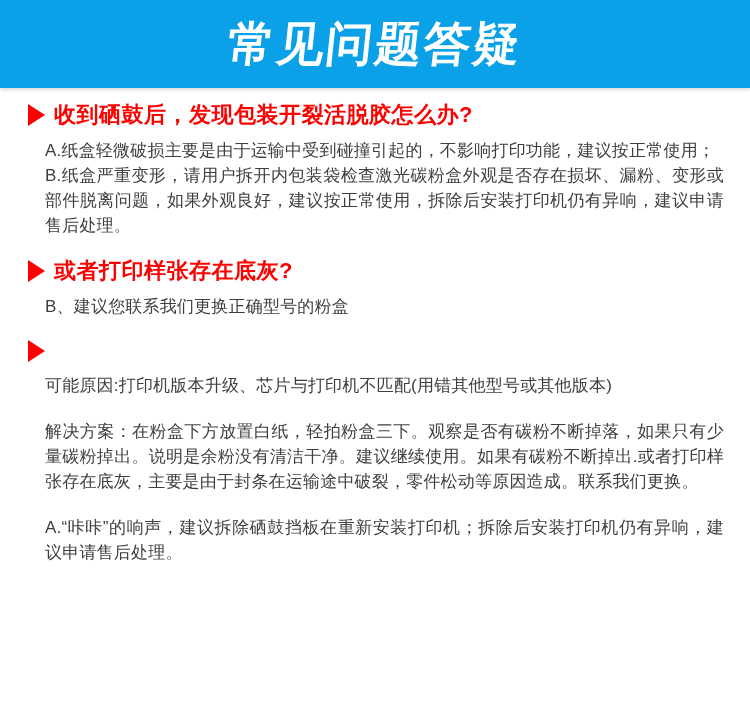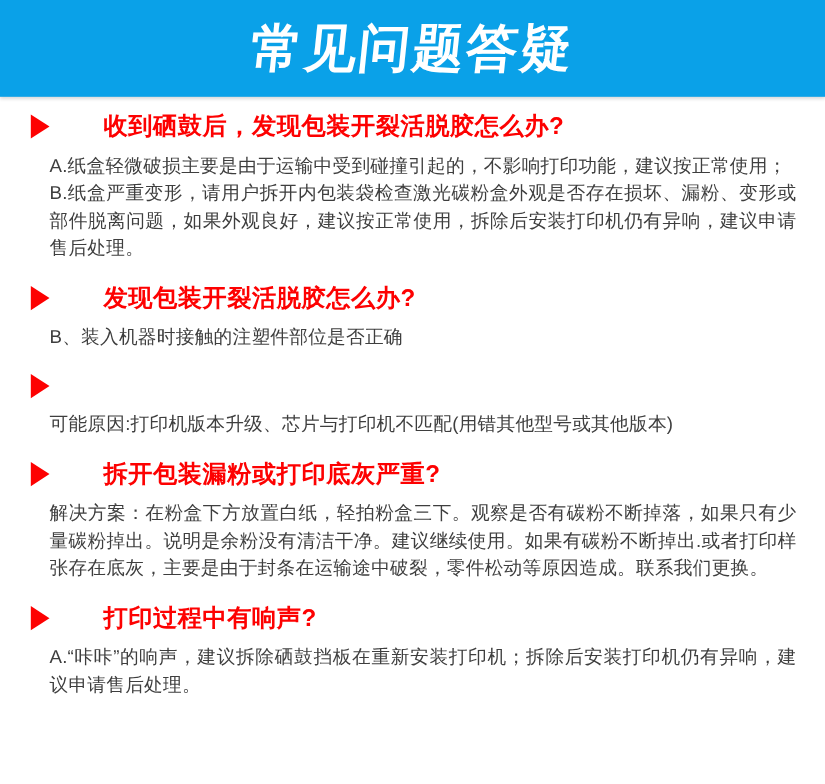--- a/index.html
+++ b/index.html
@@ -35,21 +35,20 @@
   .content {
     padding: 15px 26px 0 28px;
   }
   .faq-section {
     margin-bottom: 21px;
   }
   .q-row {
     display: flex;
     align-items: center;
     margin-bottom: 11px;
-    gap: 40px;
   }
   .tri {
     display: inline-block;
     width: 0;
     height: 0;
     border-left: 17px solid var(--accent-red, #fd0101);
     border-top: 11px solid transparent;
     border-bottom: 11px solid transparent;
     margin-right: 9px;
     flex: 0 0 auto;
@@ -92,51 +91,43 @@
       </div>
       <div class="answers">
         <p>A.纸盒轻微破损主要是由于运输中受到碰撞引起的，不影响打印功能，建议按正常使用；</p>
         <p>B.纸盒严重变形，请用户拆开内包装袋检查激光碳粉盒外观是否存在损坏、漏粉、变形或部件脱离问题，如果外观良好，建议按正常使用，拆除后安装打印机仍有异响，建议申请售后处理。</p>
       </div>
     </section>
 
     <section class="faq-section">
       <div class="q-row">
         <span class="tri"></span>
-        <h2 class="q">发现包装开裂活脱胶怎么办?</h2>
+        <h2 class="q">或者打印样张存在底灰?</h2>
       </div>
       <div class="answers">
-        <p>B、装入机器时接触的注塑件部位是否正确</p>
+        <p>B、建议您联系我们更换正确型号的粉盒</p>
       </div>
     </section>
 
     <section class="faq-section">
       <div class="q-row">
         <span class="tri"></span>
       </div>
       <div class="answers">
         <p>可能原因:打印机版本升级、芯片与打印机不匹配(用错其他型号或其他版本)</p>
       </div>
     </section>
 
     <section class="faq-section">
-      <div class="q-row">
-        <span class="tri"></span>
-        <h2 class="q">拆开包装漏粉或打印底灰严重?</h2>
-      </div>
       <div class="answers">
         <p>解决方案：在粉盒下方放置白纸，轻拍粉盒三下。观察是否有碳粉不断掉落，如果只有少量碳粉掉出。说明是余粉没有清洁干净。建议继续使用。如果有碳粉不断掉出.或者打印样张存在底灰，主要是由于封条在运输途中破裂，零件松动等原因造成。联系我们更换。</p>
       </div>
     </section>
 
     <section class="faq-section">
-      <div class="q-row">
-        <span class="tri"></span>
-        <h2 class="q">打印过程中有响声?</h2>
-      </div>
       <div class="answers">
         <p>A.“咔咔”的响声，建议拆除硒鼓挡板在重新安装打印机；拆除后安装打印机仍有异响，建议申请售后处理。</p>
 
       </div>
     </section>
 
   </main>
 </div>
 
 </body></html>

